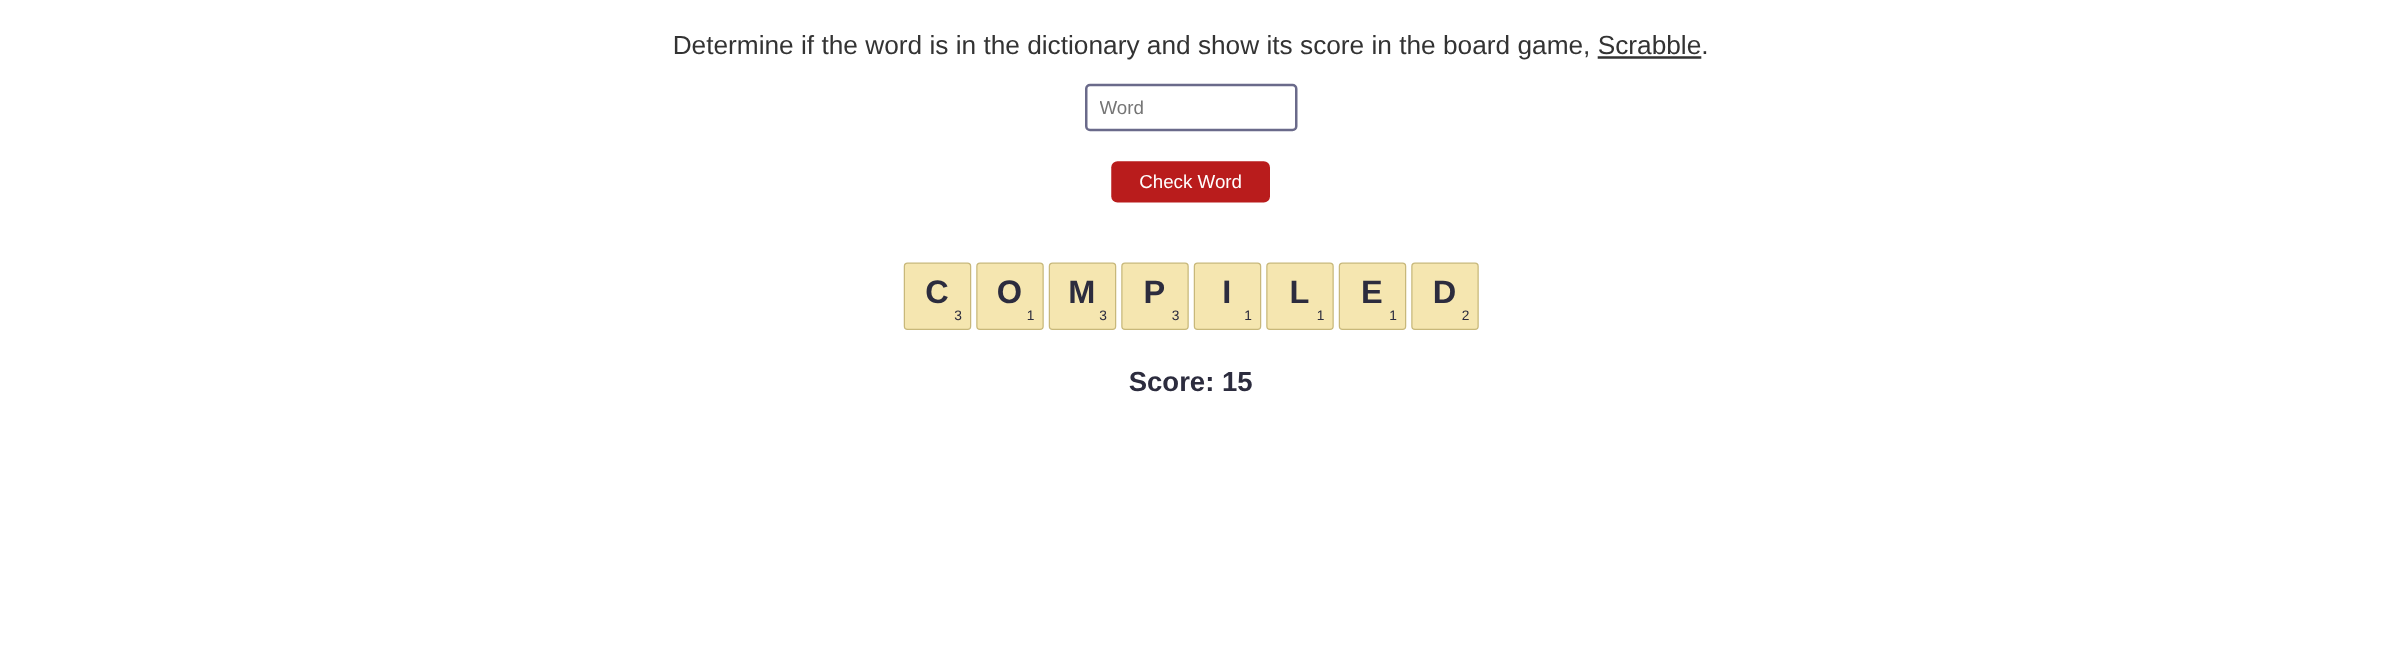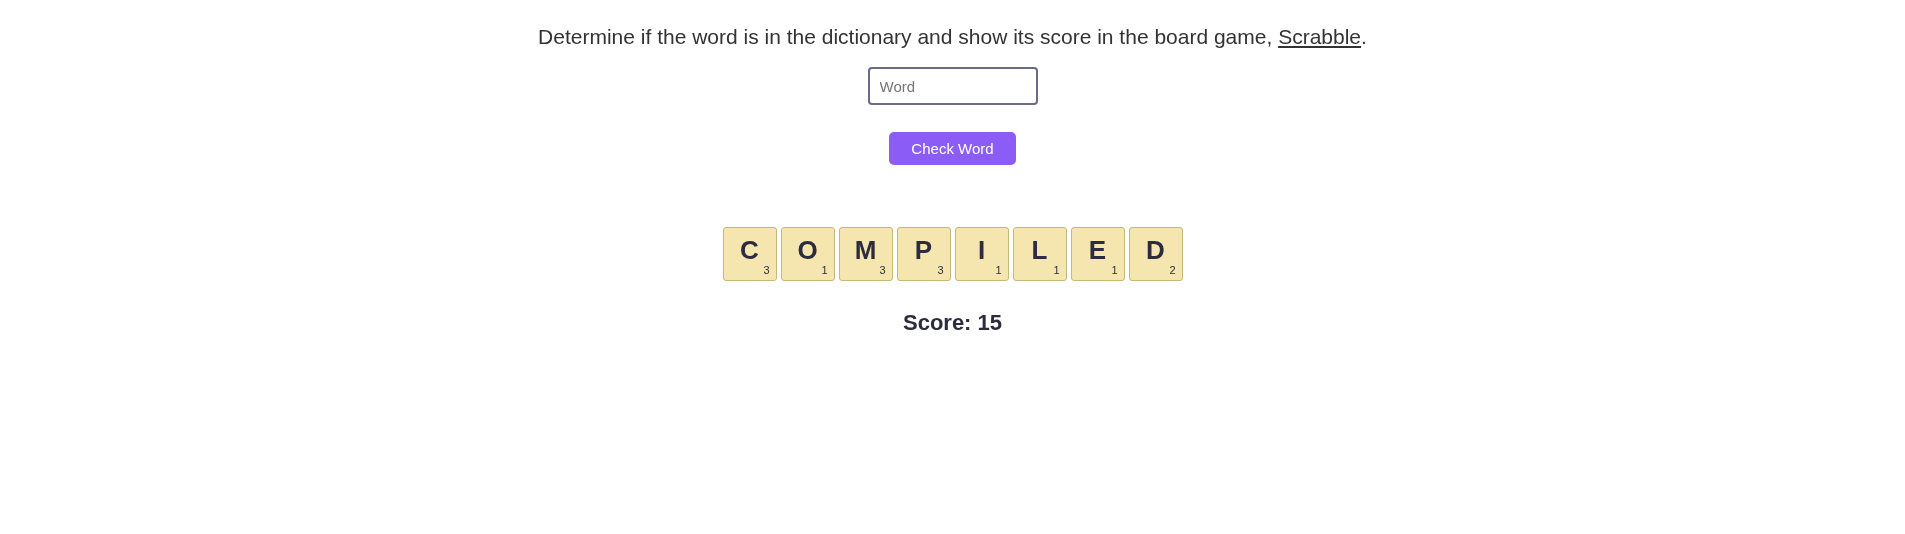--- a/index.html
+++ b/index.html
@@ -25,39 +25,39 @@
       margin-bottom: 18px;
       text-align: center;
     }
 
     .description a {
       color: #333;
       text-decoration: underline;
     }
 
     .input-container {
-      margin-bottom: 13px;
+      margin-bottom: 24px;
     }
 
     .word-input {
       width: 170px;
       height: 38px;
       border: 2px solid #6a6a8a;
       border-radius: 4px;
       padding: 6px 10px;
       font-size: 15px;
       color: #888;
       outline: none;
       background: #fff;
     }
 
     .check-button {
       display: block;
-      margin: 14px auto;
-      background: #8b5cf6;
+      margin: 0 auto;
+      background: #b91c1c;
       color: #fff;
       border: none;
       border-radius: 5px;
       padding: 8px 22px;
       font-size: 15px;
       cursor: pointer;
       font-weight: 500;
     }
 
     .tiles-container {

